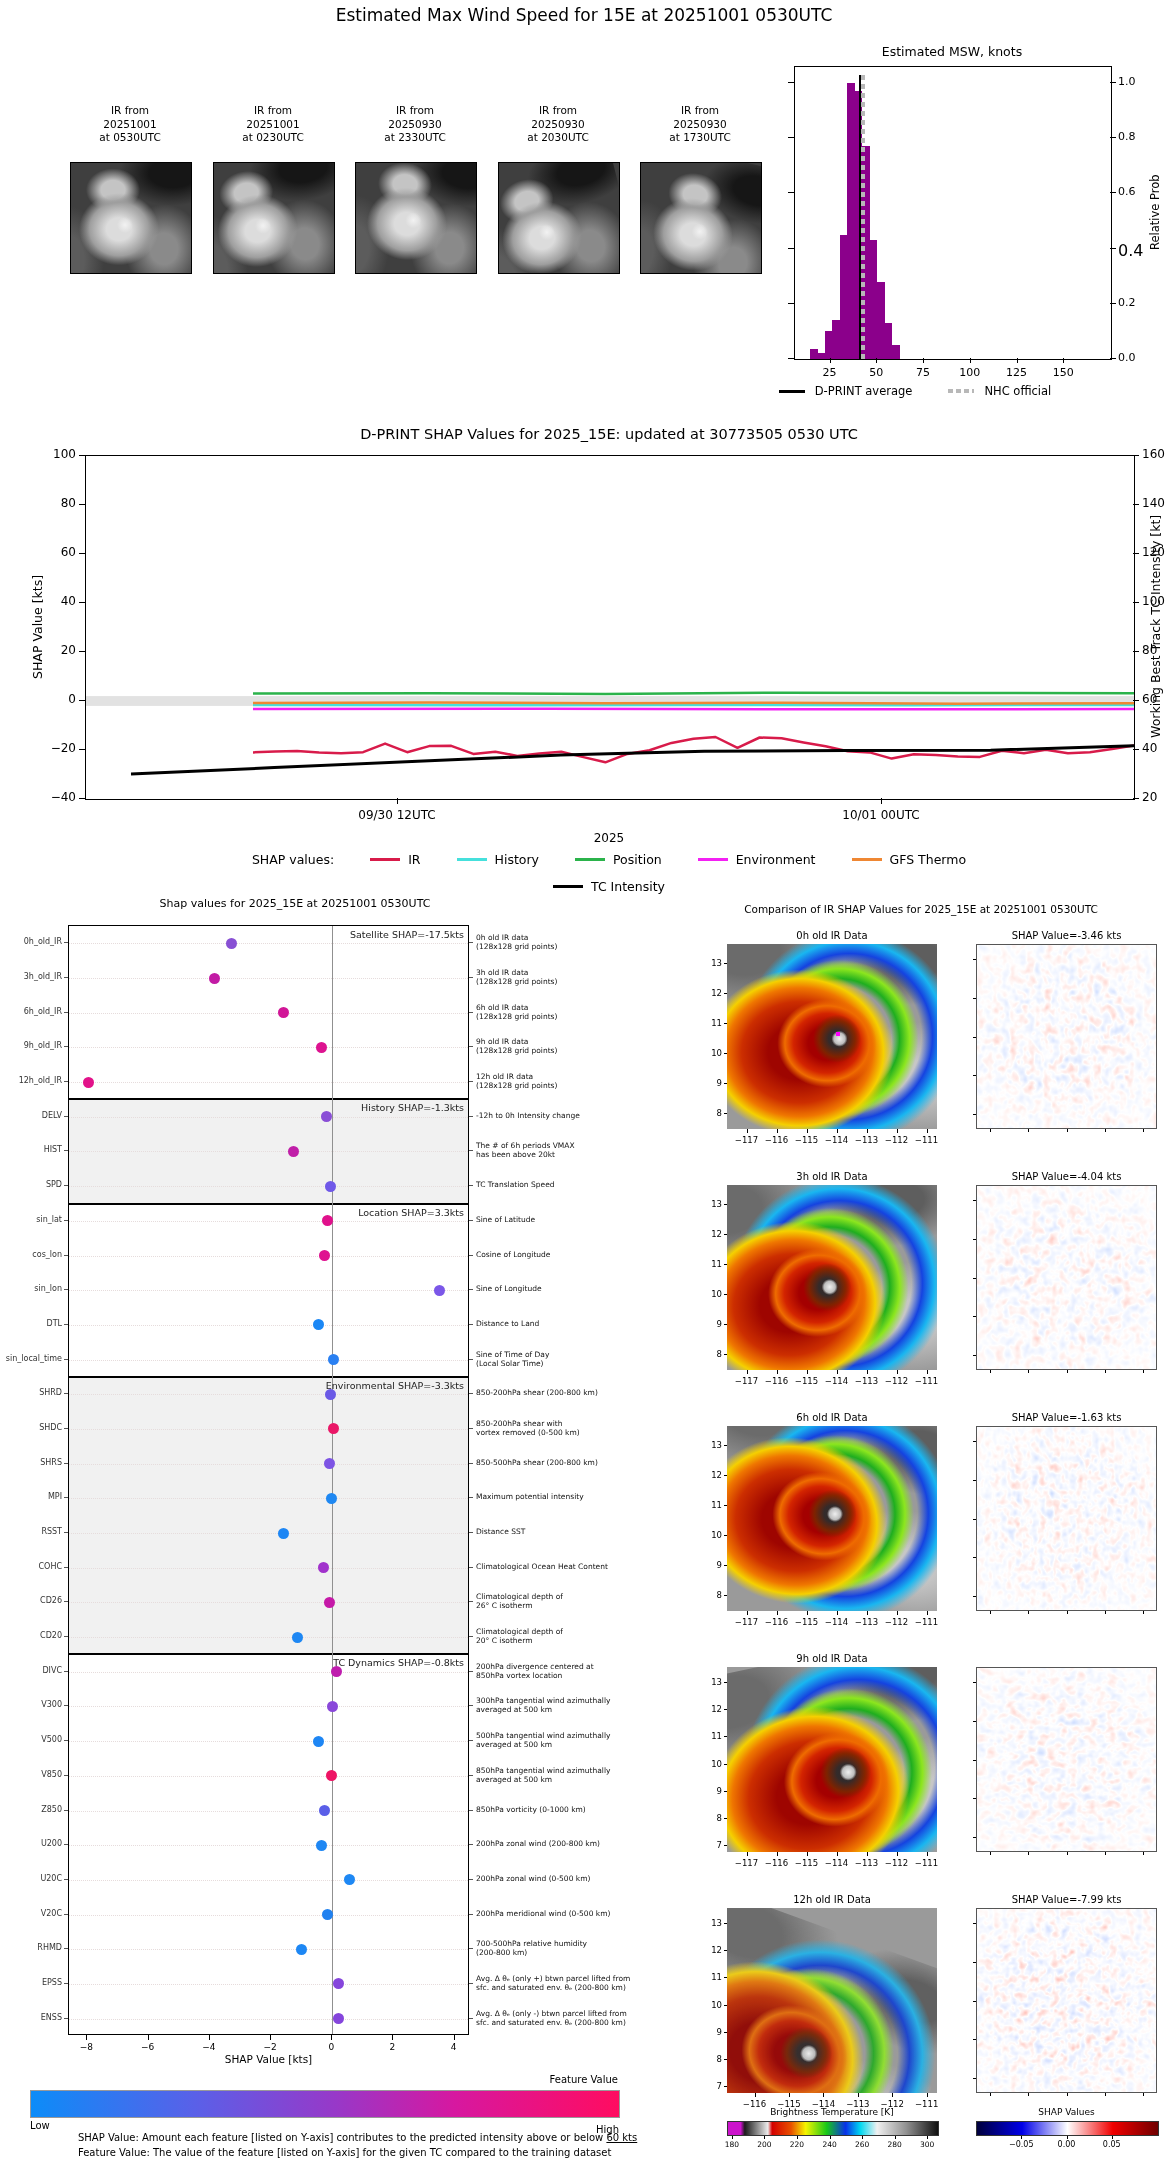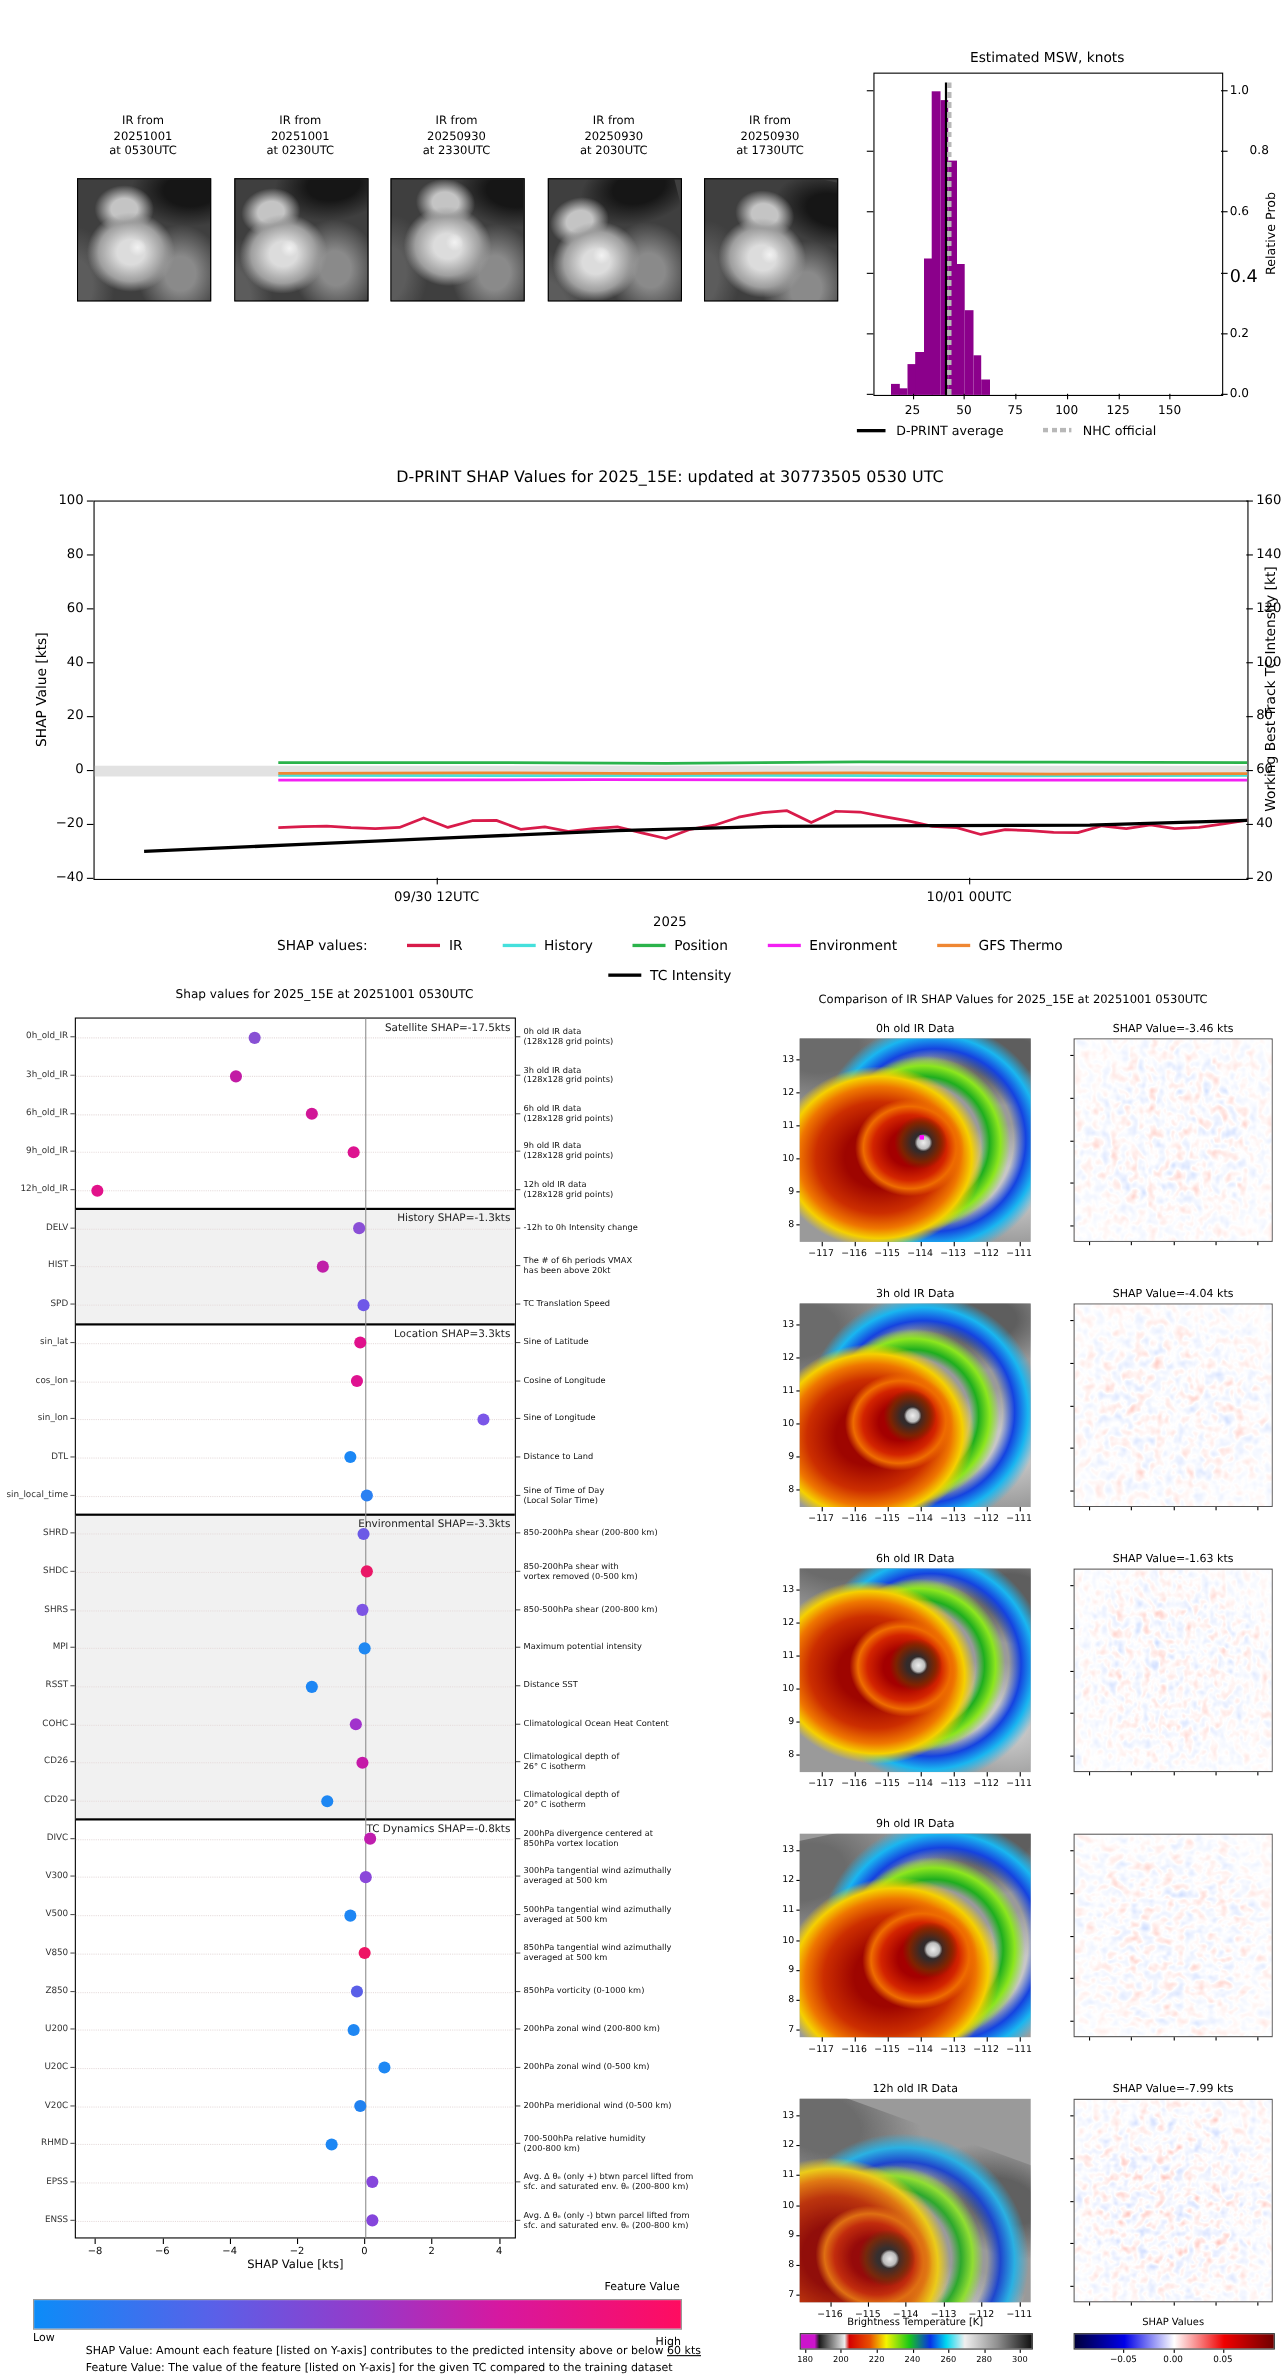--- a/index.html
+++ b/index.html
@@ -129,20 +129,21 @@
       <feComponentTransfer>
         <feFuncR type="table" tableValues="0.1 0.6 1 1 0.95"></feFuncR>
         <feFuncG type="table" tableValues="0.25 0.7 1 0.55 0.12"></feFuncG>
         <feFuncB type="table" tableValues="0.92 1 1 0.5 0.08"></feFuncB>
       </feComponentTransfer>
     </filter>
   </defs>
 </svg>
 
 <div id="fig">
+  <div id="fig-title">Estimated Max Wind Speed for 15E at 20251001 0530UTC</div>
 
   <div id="thumbs">
       <div class="abs" style="left: 67px; top: 104px; width: 126px; text-align: center; font-size: 10.5px; line-height: 1.3; white-space: pre-line;">IR from
 20251001
 at 0530UTC</div>
       <div class="abs thumb" style="left: 70px; top: 162px; width: 120px; height: 110px;">
         <div class="tblobs"></div>
       </div>
       <div class="abs" style="left: 210px; top: 104px; width: 126px; text-align: center; font-size: 10.5px; line-height: 1.3; white-space: pre-line;">IR from
 20251001
@@ -754,21 +755,21 @@
       <div class="abs" style="left: 406.5px; top: 1241px; width: 1px; height: 3px; background: rgb(0, 0, 0);"></div>
       <div class="abs cmp-lab" style="left: 386.5px; top: 1245px; width: 40px; font-size: 8px;">0.00</div>
       <div class="abs" style="left: 451.75px; top: 1241px; width: 1px; height: 3px; background: rgb(0, 0, 0);"></div>
       <div class="abs cmp-lab" style="left: 431.75px; top: 1245px; width: 40px; font-size: 8px;">0.05</div>
     </div>
 <div class="abs" style="left: 788px; top: 82px; width: 6px; height: 1px; background: rgb(0, 0, 0);"></div>
     <div class="abs" style="left: 1110px; top: 82px; width: 6px; height: 1px; background: rgb(0, 0, 0);"></div>
     <div class="abs" style="left: 1118px; top: 75px; width: 32px; font-size: 11px;">1.0</div>
     <div class="abs" style="left: 788px; top: 137.2px; width: 6px; height: 1px; background: rgb(0, 0, 0);"></div>
     <div class="abs" style="left: 1110px; top: 137.2px; width: 6px; height: 1px; background: rgb(0, 0, 0);"></div>
-    <div class="abs" style="left: 1118px; top: 130.2px; width: 32px; font-size: 11px; margin-left: 18px;">0.8</div>
+    <div class="abs" style="left: 1118px; top: 130.2px; width: 32px; font-size: 11px;">0.8</div>
     <div class="abs" style="left: 788px; top: 192.4px; width: 6px; height: 1px; background: rgb(0, 0, 0);"></div>
     <div class="abs" style="left: 1110px; top: 192.4px; width: 6px; height: 1px; background: rgb(0, 0, 0);"></div>
     <div class="abs" style="left: 1118px; top: 185.4px; width: 32px; font-size: 11px;">0.6</div>
     <div class="abs" style="left: 788px; top: 247.6px; width: 6px; height: 1px; background: rgb(0, 0, 0);"></div>
     <div class="abs" style="left: 1110px; top: 247.6px; width: 6px; height: 1px; background: rgb(0, 0, 0);"></div>
     <div class="abs" style="left: 1118px; top: 240.6px; width: 32px; font-size: 16px;">0.4</div>
     <div class="abs" style="left: 788px; top: 302.8px; width: 6px; height: 1px; background: rgb(0, 0, 0);"></div>
     <div class="abs" style="left: 1110px; top: 302.8px; width: 6px; height: 1px; background: rgb(0, 0, 0);"></div>
     <div class="abs" style="left: 1118px; top: 295.8px; width: 32px; font-size: 11px;">0.2</div>
     <div class="abs" style="left: 788px; top: 358px; width: 6px; height: 1px; background: rgb(0, 0, 0);"></div>

